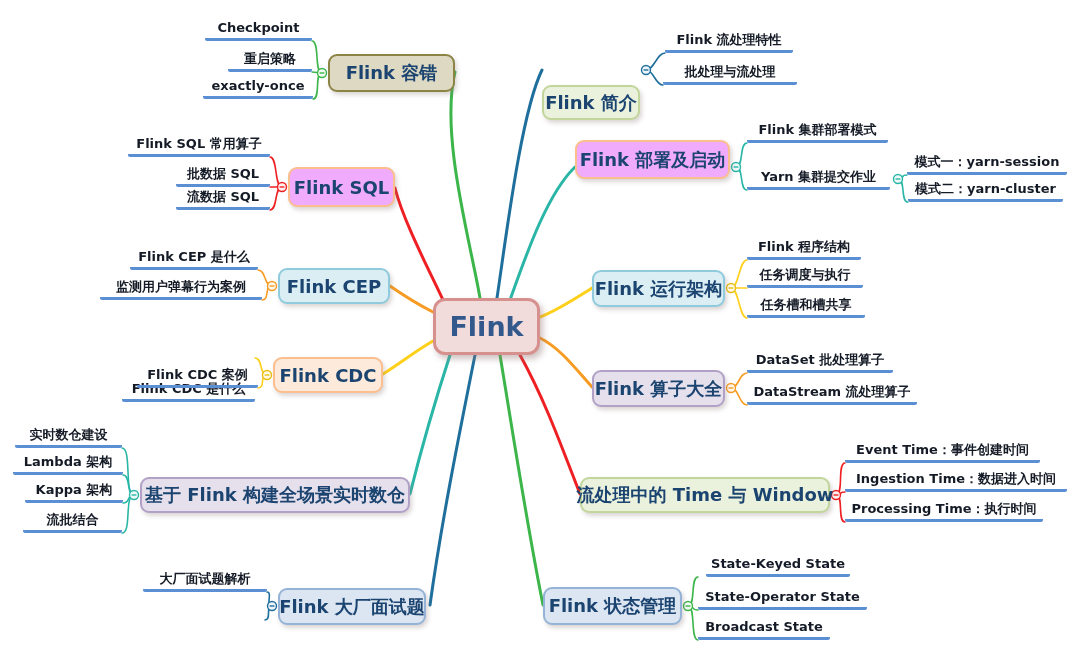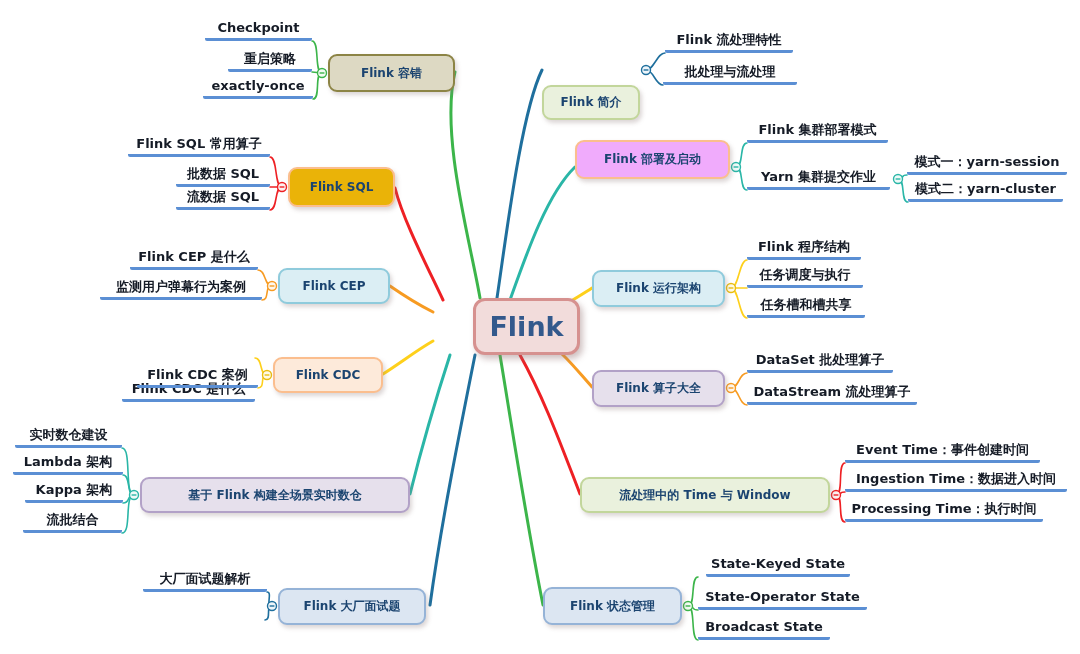--- a/index.html
+++ b/index.html
@@ -1,24 +1,24 @@
 <!DOCTYPE html>
 <html><head>
 <meta charset="utf-8">
 <style>
   html,body{margin:0;padding:0;background:#fff;}
   .canvas{position:relative;width:1080px;height:654px;background:#ffffff;overflow:hidden;
           font-family:"DejaVu Sans","Liberation Sans",sans-serif;}
   svg.links{position:absolute;left:0;top:0;}
   .topic{position:absolute;box-sizing:border-box;border:2px solid;border-radius:9px;
          display:flex;align-items:center;justify-content:center;font-weight:bold;
-         color:#1b4470;font-size:12px;white-space:nowrap;
+         color:#1b4470;font-size:18px;white-space:nowrap;
          box-shadow:2px 3px 4px rgba(140,120,120,.30);}
   .topic.center{border-width:3px;border-radius:12px;font-size:27px;color:#33598c;
-         box-shadow:3px 4px 6px rgba(150,120,120,.45);margin-left:40px;}
+         box-shadow:3px 4px 6px rgba(150,120,120,.45);}
   .child{position:absolute;box-sizing:border-box;text-align:center;font-weight:bold;
          color:#151b26;font-size:13px;line-height:16px;padding-bottom:2px;
          border-bottom:3px solid #5b8fd4;border-radius:2px;white-space:nowrap;overflow:visible;}
 </style>
 </head>
 <body>
 
 <div class="canvas">
 
   <svg class="links" width="1080" height="654" viewBox="0 0 1080 654">
@@ -150,21 +150,21 @@
       <g>
         <circle cx="688" cy="606" r="4.5" fill="#f2fbf3" stroke="#3cb54a"></circle>
           <line x1="685.6" y1="606" x2="690.4" y2="606" stroke="#3cb54a"></line>
         </g>
     </g>
   </svg>
 
   <div class="topic center" style="left:433px;top:298px;width:107px;height:57px;background:#f2dcdb;border-color:#d6918f;">Flink</div>
 
   <div class="topic" style="left:328px;top:54px;width:127px;height:38px;background:#ddd9c3;border-color:#8c8445;">Flink 容错</div>
-  <div class="topic" style="left:288px;top:167px;width:107px;height:40px;background:#eab308;border-color:#fbbe8e;">Flink SQL</div>
+  <div class="topic" style="left:288px;top:167px;width:107px;height:40px;background:#f0abfc;border-color:#fbbe8e;">Flink SQL</div>
   <div class="topic" style="left:278px;top:268px;width:112px;height:36px;background:#dbeef4;border-color:#8fcbdc;">Flink CEP</div>
   <div class="topic" style="left:273px;top:357px;width:110px;height:36px;background:#fdeada;border-color:#fbbe8e;">Flink CDC</div>
   <div class="topic" style="left:140px;top:477px;width:270px;height:36px;background:#e6e0ec;border-color:#b2a1c7;">基于 Flink 构建全场景实时数仓</div>
   <div class="topic" style="left:278px;top:588px;width:148px;height:37px;background:#dce6f2;border-color:#95b3d7;">Flink 大厂面试题</div>
 
   <div class="topic" style="left:542px;top:53px;width:98px;height:35px;background:#eaf1dd;border-color:#c2d69b;margin-top:32px;">Flink 简介</div>
   <div class="topic" style="left:575px;top:140px;width:155px;height:39px;background:#f0abfc;border-color:#fbbe8e;">Flink 部署及启动</div>
   <div class="topic" style="left:592px;top:270px;width:133px;height:37px;background:#dbeef4;border-color:#8fcbdc;">Flink 运行架构</div>
   <div class="topic" style="left:592px;top:370px;width:133px;height:37px;background:#e6e0ec;border-color:#b2a1c7;">Flink 算子大全</div>
   <div class="topic" style="left:580px;top:477px;width:250px;height:36px;background:#eaf1dd;border-color:#c2d69b;">流处理中的 Time 与 Window</div>

